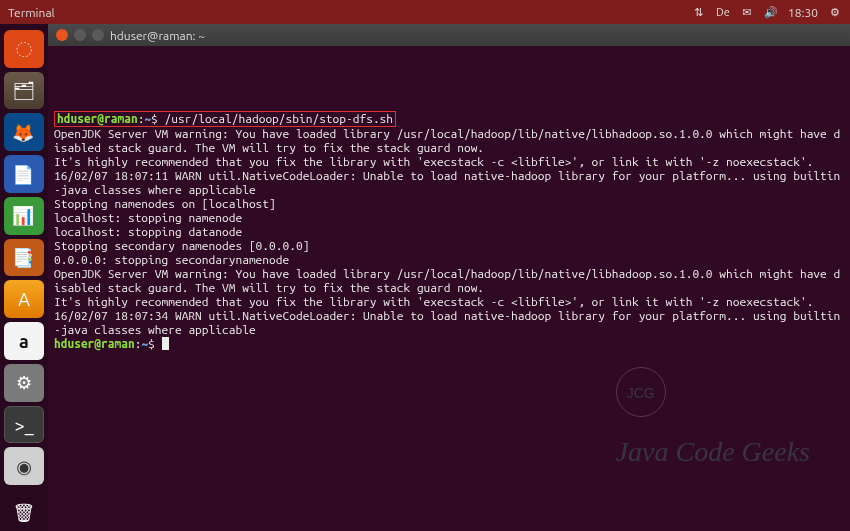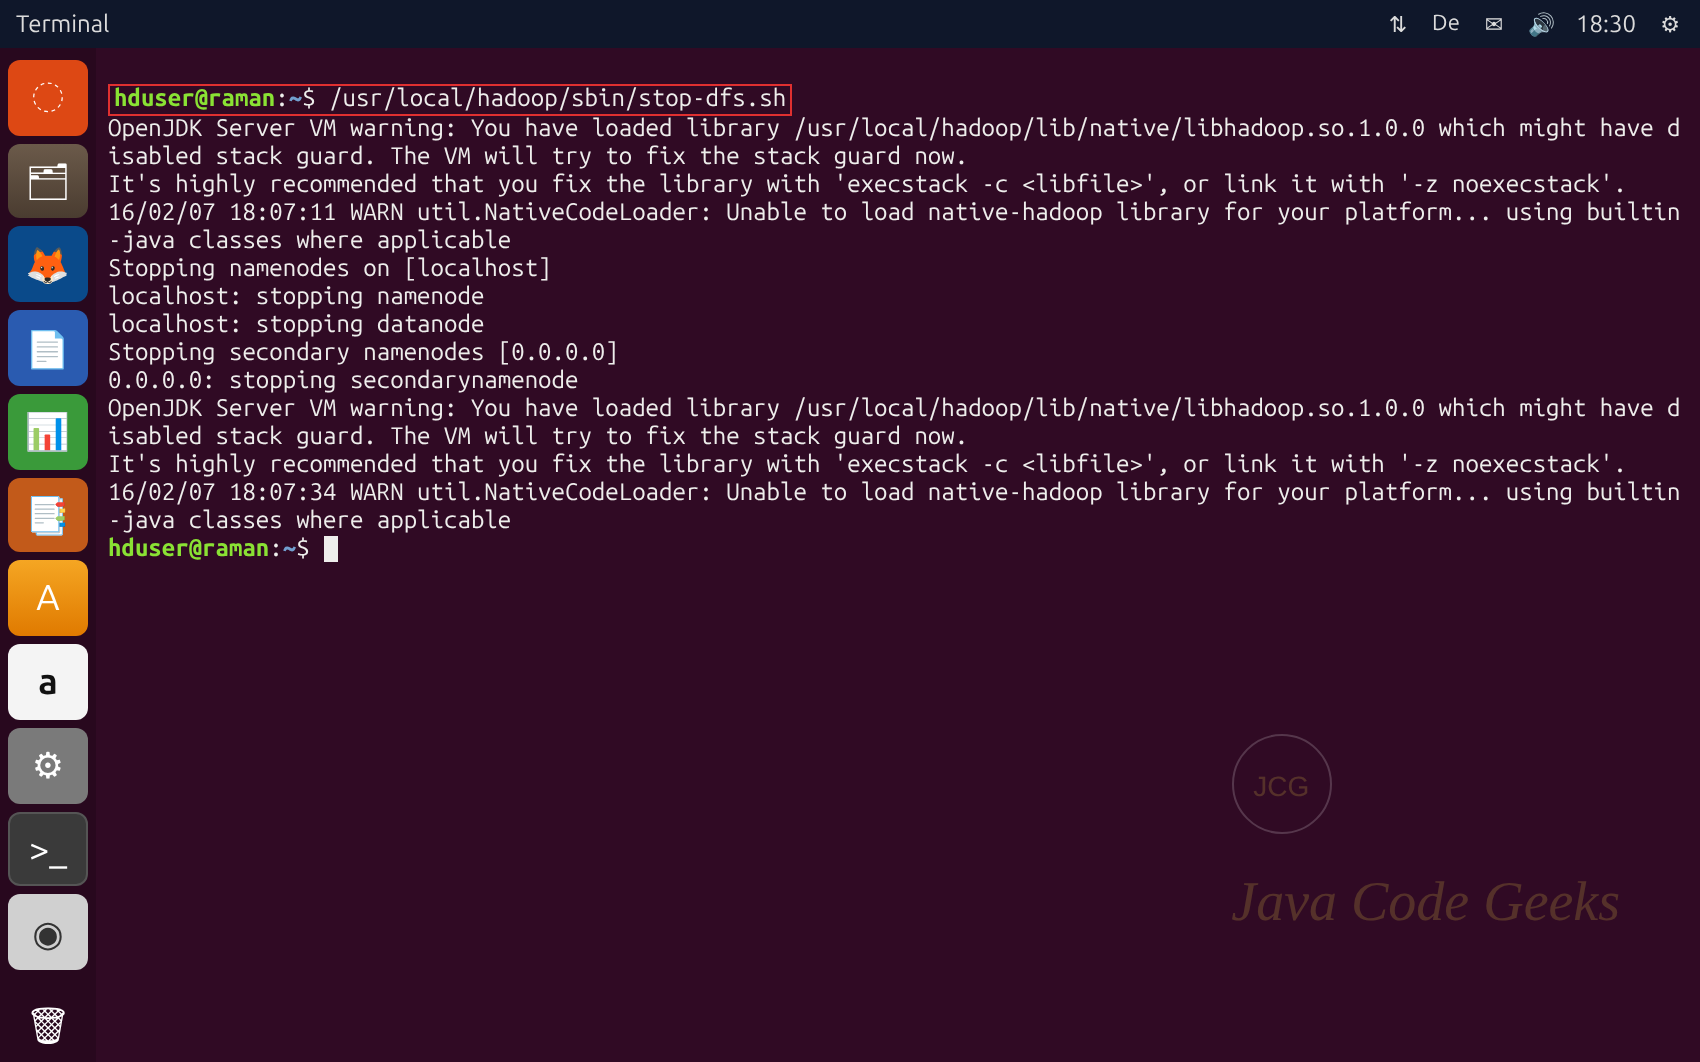--- a/index.html
+++ b/index.html
@@ -6,21 +6,21 @@
     body {
       width: 850px;
       height: 531px;
       background: #2c001e;
       font-family: "Ubuntu", Arial, sans-serif;
       overflow: hidden;
       position: relative;
     }
     .top-panel {
       height: 24px;
-      background: #0f172a;
+      background: #7f1d1d;
       display: flex;
       align-items: center;
       padding: 0 8px;
       color: #dcdcdc;
       font-size: 12px;
       justify-content: space-between;
     }
     .top-panel-left { display: flex; align-items: center; gap: 6px; }
     .top-panel-right { display: flex; align-items: center; gap: 10px; }
     .tray-icon { width: 14px; height: 14px; display: inline-flex; align-items: center; justify-content: center; font-size: 11px; color: #dcdcdc; }
@@ -89,20 +89,21 @@
     .terminal-body {
       flex: 1;
       padding: 4px 6px;
       font-family: "Ubuntu Mono", "DejaVu Sans Mono", monospace;
       font-size: 12px;
       line-height: 14px;
       color: #eeeeec;
       white-space: pre-wrap;
       word-break: break-all;
       position: relative;
+      margin-top: 47px;
     }
     .prompt-user { color: #8ae234; font-weight: bold; }
     .prompt-sep { color: #eeeeec; }
     .prompt-path { color: #729fcf; font-weight: bold; }
     .highlight-box {
       border: 1px solid #e03030;
       padding: 0 2px;
       display: inline-block;
     }
     .cursor-block {
@@ -110,21 +111,21 @@
       width: 7px;
       height: 13px;
       background: #eeeeec;
       vertical-align: text-bottom;
     }
     .watermark {
       position: absolute;
       right: 40px;
       bottom: 30px;
       opacity: 0.18;
-      color: #fde047;
+      color: #5eead4;
       font-family: Georgia, serif;
       text-align: left;
       pointer-events: none;
     }
     .watermark-main { font-size: 28px; font-style: italic; text-align: center; }
     .watermark-sub { font-size: 9px; letter-spacing: 1px; }
     .jcg-circle {
       display:inline-block; width:50px; height:50px; border:1px solid #fff; border-radius:50%;
       text-align:center; line-height:50px; font-size:14px; margin-right:8px; vertical-align:middle;
       font-style: normal; font-family: Arial;
@@ -157,20 +158,26 @@
   <div class="launcher-item software">A</div>
   <div class="launcher-item amazon">a</div>
   <div class="launcher-item settings">⚙</div>
   <div class="launcher-item terminal">&gt;_</div>
   <div class="launcher-item disk">◉</div>
   <div class="launcher-spacer"></div>
   <div class="launcher-item trash">🗑</div>
 </div>
 
 <div class="terminal-window">
+  <div class="window-titlebar">
+    <span class="win-btn win-close"></span>
+    <span class="win-btn win-min"></span>
+    <span class="win-btn win-max"></span>
+    <span>hduser@raman: ~</span>
+  </div>
   <div class="terminal-body">
 <span class="highlight-box"><span class="prompt-user">hduser@raman</span><span class="prompt-sep">:</span><span class="prompt-path">~</span><span>$</span> <span>/usr/local/hadoop/sbin/stop-dfs.sh</span></span>
 <span>OpenJDK Server VM warning: You have loaded library /usr/local/hadoop/lib/native/libhadoop.so.1.0.0 which might have disabled stack guard. The VM will try to fix the stack guard now.</span>
 <span>It's highly recommended that you fix the library with 'execstack -c &lt;libfile&gt;', or link it with '-z noexecstack'.</span>
 <span>16/02/07 18:07:11 WARN util.NativeCodeLoader: Unable to load native-hadoop library for your platform... using builtin-java classes where applicable</span>
 <span>Stopping namenodes on [localhost]</span>
 <span>localhost: stopping namenode</span>
 <span>localhost: stopping datanode</span>
 <span>Stopping secondary namenodes [0.0.0.0]</span>
 <span>0.0.0.0: stopping secondarynamenode</span>

